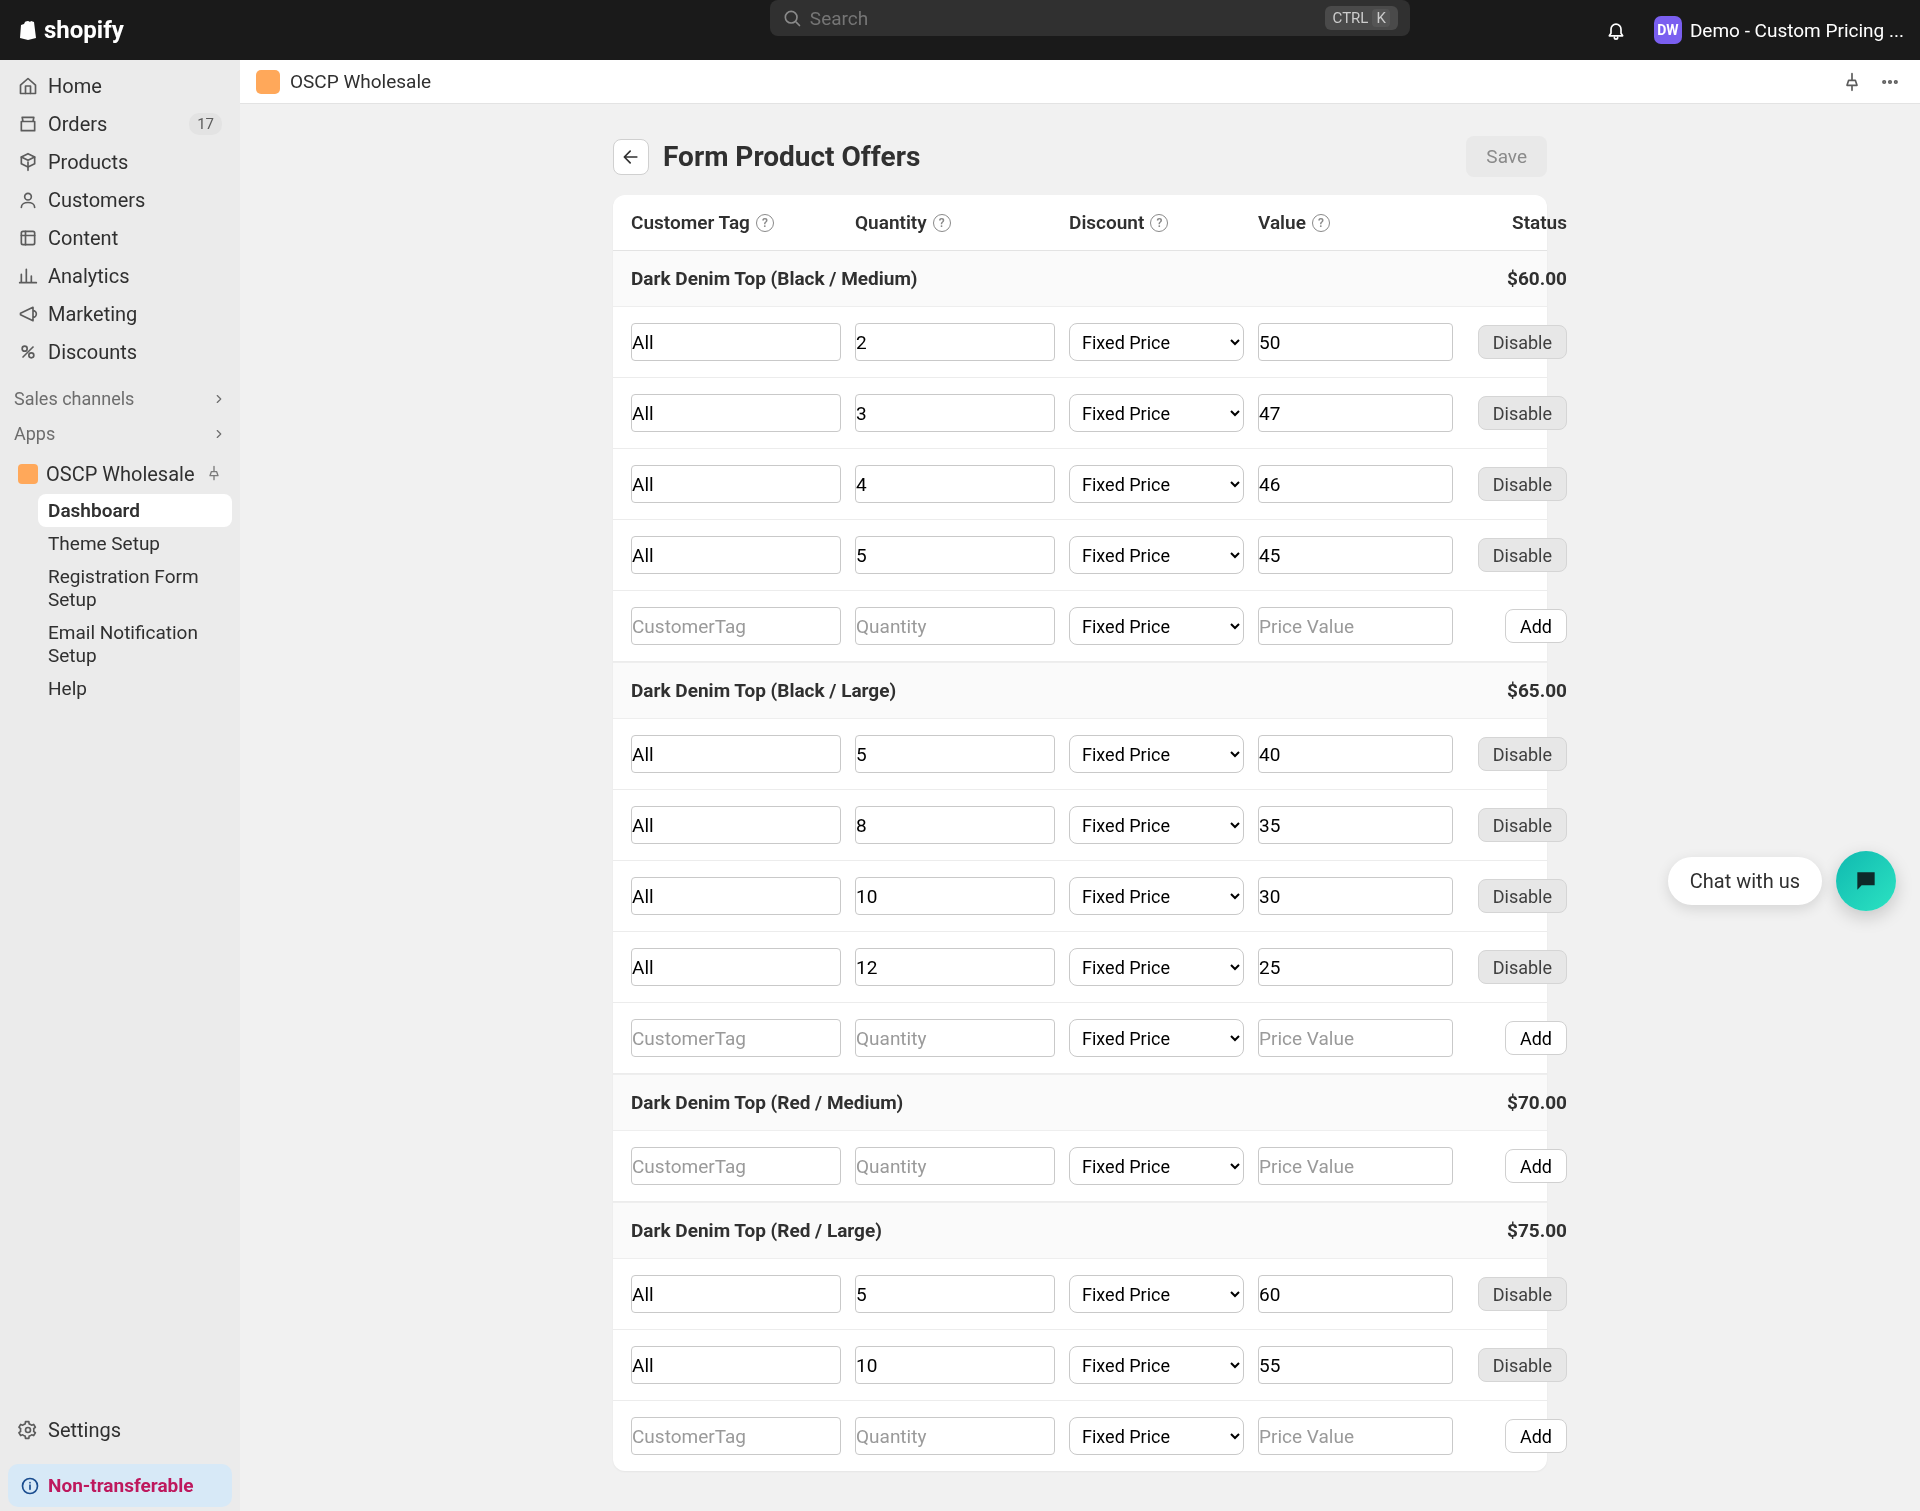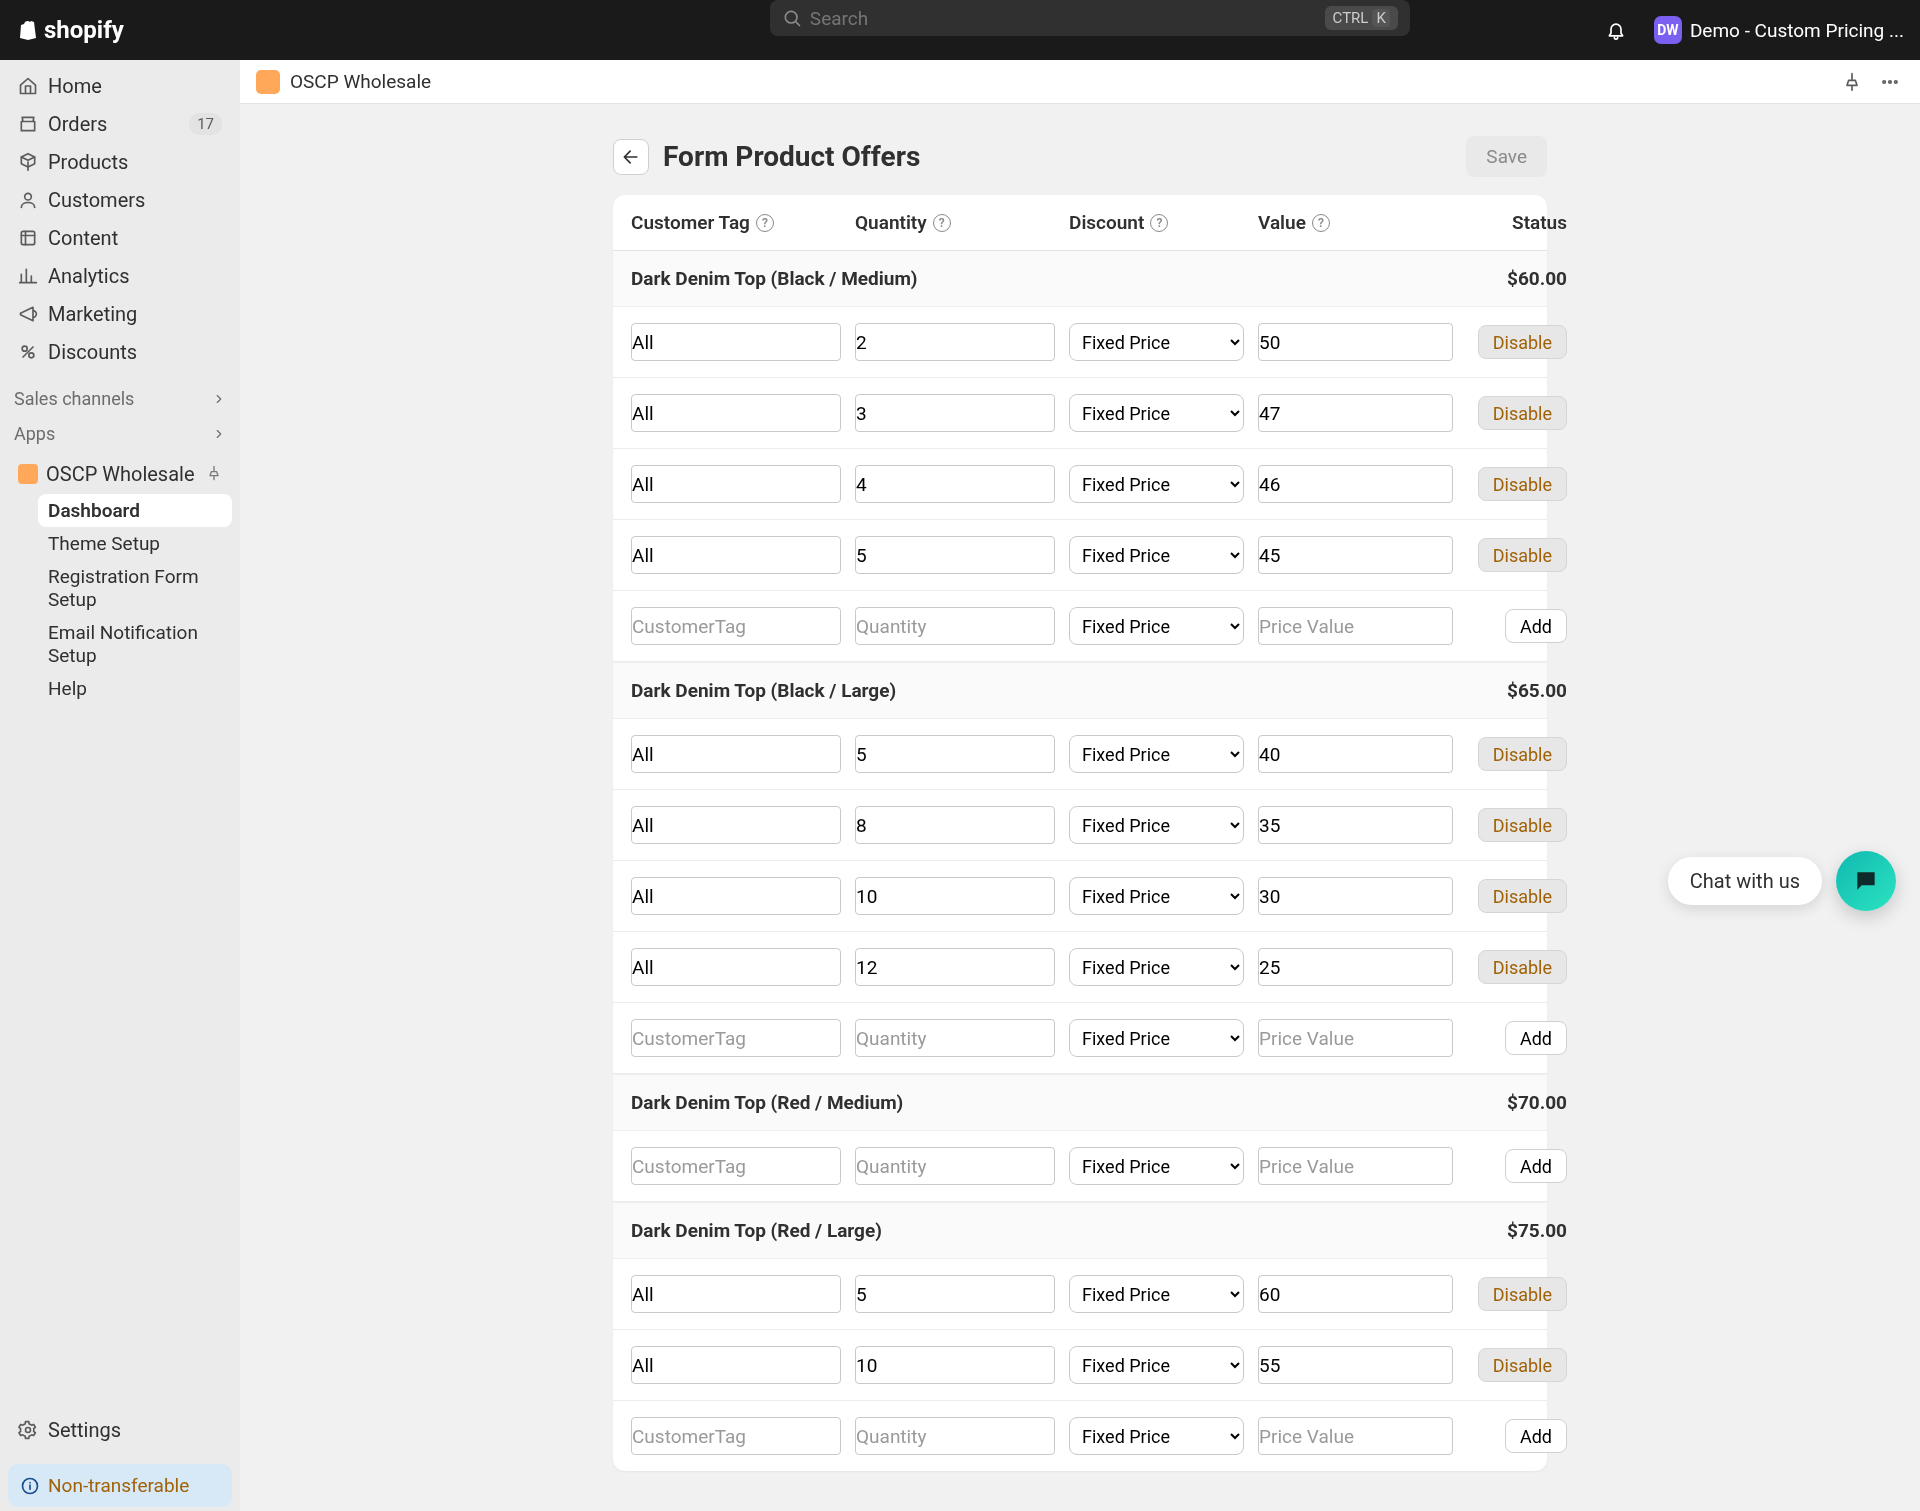--- a/index.html
+++ b/index.html
@@ -27,21 +27,21 @@
 .nav-item.active{background:#fff;font-weight:600}
 .nav-item .ico{width:20px;height:20px;color:#5c5c5c;flex-shrink:0}
 .nav-item .badge{margin-left:auto;background:#e3e3e3;border-radius:10px;font-size:15px;padding:2px 8px;color:#5c5c5c}
 .nav-section{padding:10px 14px 4px;color:#6d6d6d;font-size:18px;display:flex;justify-content:space-between;align-items:center}
 .subnav{padding-left:30px}
 .subnav .nav-item{font-size:19px;padding:5px 10px}
 .app-row{display:flex;align-items:center;gap:8px;padding:6px 10px;border-radius:8px}
 .app-row .ico-app{width:20px;height:20px;background:#ffa85a;border-radius:4px;flex-shrink:0}
 .app-row .pin{margin-left:auto;color:#7a7a7a}
 .sidebar .bottom{margin-top:auto;padding:8px}
-.nontrans{margin:8px;padding:10px 12px;border-radius:10px;background:#d7e9f7;color:#a16207;font-weight:400;display:flex;gap:8px;align-items:center;font-size:19px}
+.nontrans{margin:8px;padding:10px 12px;border-radius:10px;background:#d7e9f7;color:#be185d;font-weight:700;display:flex;gap:8px;align-items:center;font-size:19px}
 
 
 .appbar{height:44px;background:#fff;border-bottom:1px solid #e3e3e3;display:flex;align-items:center;padding:0 16px;gap:10px}
 .appbar .ico-app{width:24px;height:24px;background:#ffa85a;border-radius:5px}
 .appbar .spacer{flex:1}
 .appbar .icon-btn{width:28px;height:28px;display:flex;align-items:center;justify-content:center;color:#5c5c5c;cursor:pointer;border-radius:6px}
 
 
 .main{flex:1;overflow:auto;background:#f1f1f1}
 .page{max-width:950px;margin:32px auto;padding:0 8px}
@@ -60,21 +60,21 @@
 .groupbar{background:#fafafa;font-weight:700;font-size:19px;border-top:1px solid #eee;border-bottom:1px solid #eee}
 .groupbar:first-of-type{border-top:0}
 .groupbar .price{grid-column:5;justify-self:end;font-weight:700}
 .groupbar .gname{grid-column:1 / span 3}
 .trow{border-bottom:1px solid #ececec}
 .trow:last-child{border-bottom:0}
 .trow input[type=text]{width:100%;height:38px;border:1px solid #c9c9c9;border-radius:4px;padding:0 0;font-size:19px;background:#fff}
 .trow input::placeholder{color:#9a9a9a}
 .trow select{width:100%;height:38px;border:1px solid #c9c9c9;border-radius:8px;padding:0 8px;font-size:18px;background:#fff}
 .trow .btn{justify-self:end;height:34px;padding:0 14px;border-radius:8px;border:0;font-size:18px;cursor:pointer}
-.trow .btn.disable{background:#e7e7e7;color:#a16207;border:1px solid #d5d5d5}
+.trow .btn.disable{background:#e7e7e7;color:#404040;border:1px solid #d5d5d5}
 .trow .btn.add{background:#fff;border:1px solid #d0d0d0}
 .trow.addrow input{background:#fff}
 
 
 .chat{position:fixed;right:24px;bottom:600px}
 .chat .bubble{background:#fff;border-radius:999px;padding:12px 22px;font-size:20px;box-shadow:0 4px 14px rgba(0,0,0,.12);position:absolute;right:74px;top:6px;white-space:nowrap}
 .chat .fab{width:60px;height:60px;border-radius:50%;background:linear-gradient(135deg,#10b9b0,#2ce3c2);display:flex;align-items:center;justify-content:center;box-shadow:0 6px 18px rgba(0,0,0,.18);cursor:pointer}
 .chat .fab svg{width:26px;height:26px;fill:#0e2a2a}
 
 svg.ico{width:20px;height:20px;stroke:currentColor;fill:none;stroke-width:2;stroke-linecap:round;stroke-linejoin:round}

